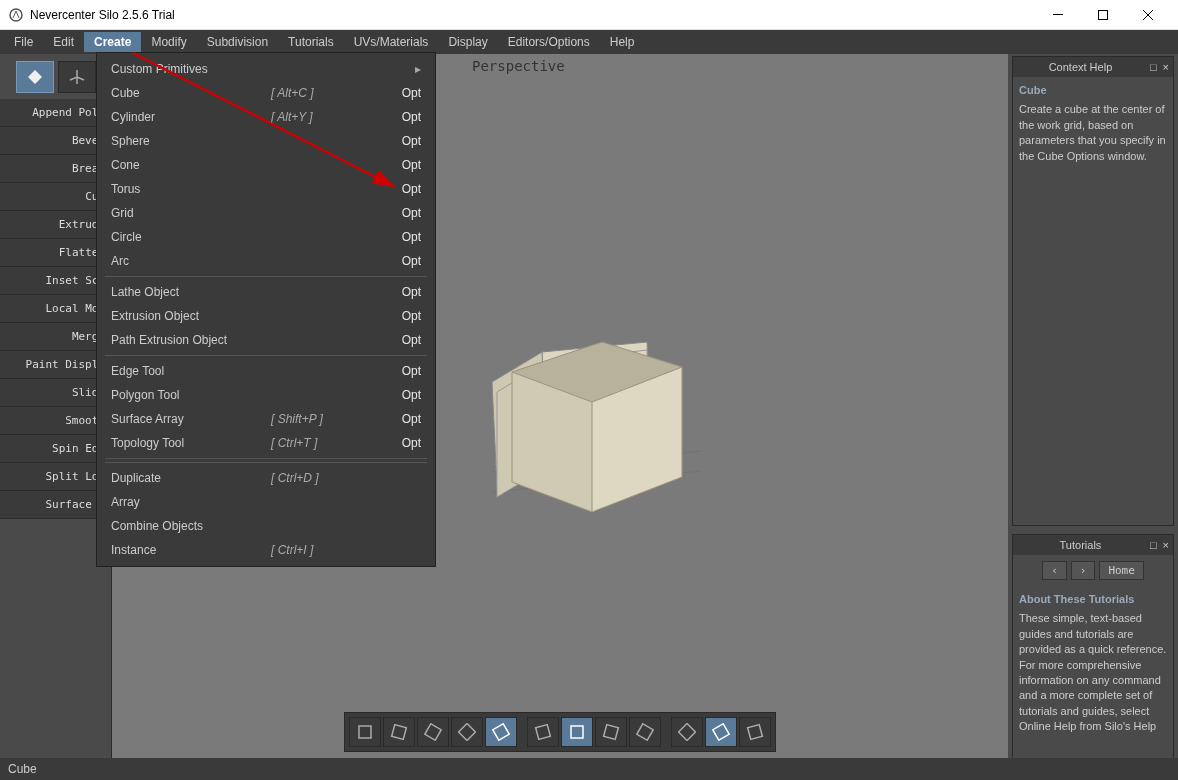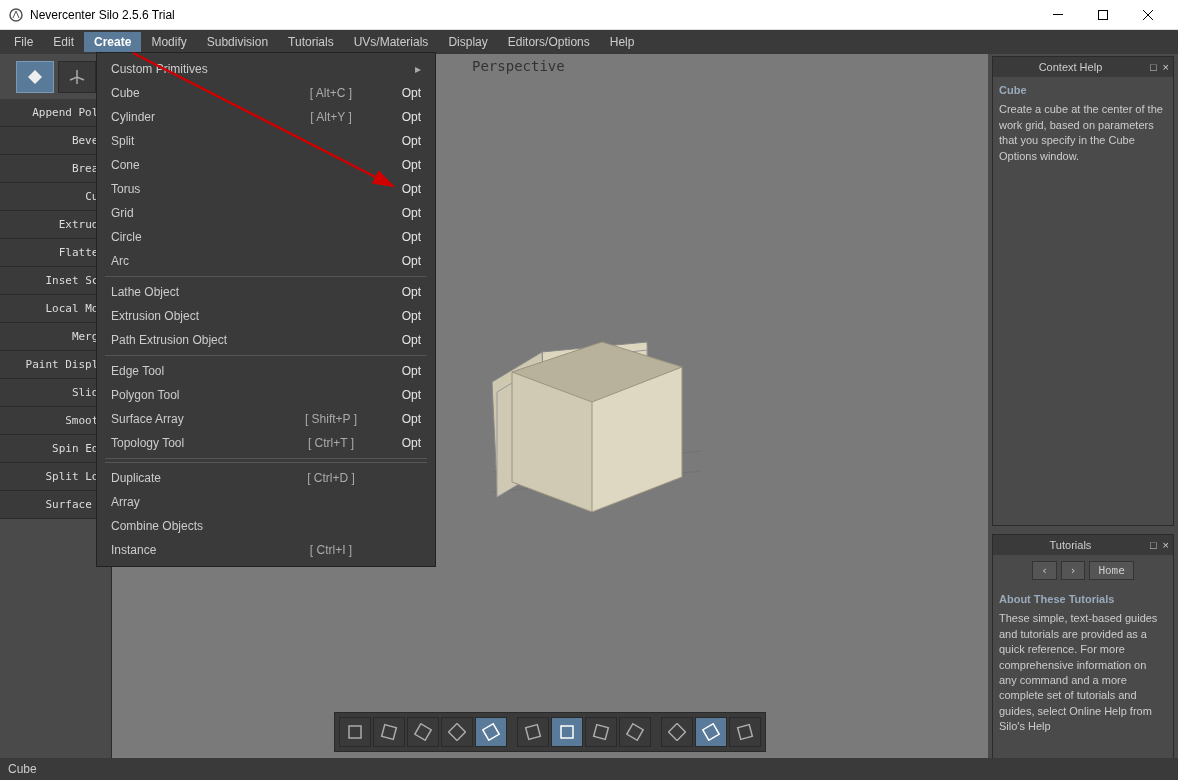--- a/index.html
+++ b/index.html
@@ -20,34 +20,34 @@
 .tool-list { display: flex; flex-direction: column; }
 .tool-item { height: 28px; background: #3a3a3a; border-bottom: 1px solid #2a2a2a; color: #ddd; font-family: "Consolas", monospace; font-size: 11px; display: flex; align-items: center; justify-content: flex-end; padding: 0 6px; white-space: nowrap; overflow: hidden; }
 .viewport { flex: 1; background: #7a7a7a; position: relative; margin-top: 22px; }
 .viewport-label { position: absolute; top: 6px; left: 360px; font-family: "Consolas", monospace; font-size: 14px; color: #333; }
 .cube-render { position: absolute; top: 260px; left: 380px; width: 210px; height: 210px; }
 .bottom-toolbar { position: absolute; bottom: 28px; left: 50%; transform: translateX(-50%); display: flex; gap: 2px; background: #3a3a3a; padding: 4px; border: 1px solid #2a2a2a; }
 .bt-btn { width: 32px; height: 30px; background: #3a3a3a; border: 1px solid #2a2a2a; color: #aaa; display: flex; align-items: center; justify-content: center; }
 .bt-btn.sel { background: #5a7a9a; color: #fff; }
 .bt-gap { width: 6px; }
 .statusbar { position: absolute; bottom: 0; left: 0; right: 0; height: 22px; background: #3a3a3a; color: #ccc; font-family: "Consolas", monospace; font-size: 12px; display: flex; align-items: center; padding: 0 8px; }
-.right-panels { width: 190px; display: flex; flex-direction: column; gap: 8px; padding: 4px; margin-top: 22px; }
+.right-panels { width: 170px; display: flex; flex-direction: column; gap: 8px; padding: 4px; margin-top: 22px; }
 .panel { background: #4a4a4a; border: 1px solid #2a2a2a; display: flex; flex-direction: column; }
 .panel-header { height: 20px; background: #3a3a3a; color: #ccc; font-family: "Consolas", monospace; font-size: 11px; display: flex; align-items: center; justify-content: flex-end; padding: 0 4px; gap: 6px; }
 .panel-header-title { flex: 1; text-align: center; }
 .panel-body { padding: 6px; font-family: "Consolas", monospace; font-size: 11px; color: #ccc; line-height: 1.4; overflow: hidden; }
 .panel-body .head { color: #9ab; font-weight: bold; margin-bottom: 4px; }
 .ctx-panel { height: 470px; }
 .tut-panel { flex: 1; }
 .tut-nav { display: flex; gap: 4px; justify-content: center; padding: 6px 0; }
 .tut-btn { background: #555; border: 1px solid #333; color: #ccc; font-family: "Consolas", monospace; font-size: 11px; padding: 2px 8px; }
 .dropdown { position: absolute; top: 52px; left: 96px; width: 340px; background: #3a3a3a; border: 1px solid #222; z-index: 20; font-family: "Consolas", monospace; font-size: 12px; color: #ccc; padding: 4px 0; }
 .dd-item { display: flex; align-items: center; height: 24px; padding: 0 14px; }
 .dd-label { flex: 1; }
-.dd-short { width: 120px; text-align: center; color: #aaa; }
+.dd-short { width: 120px; text-align: left; color: #aaa; font-style: italic; }
 .dd-opt { width: 30px; text-align: right; color: #e5e5e5; }
 .dd-arrow { color: #aaa; }
 .dd-sep { height: 1px; background: #555; margin: 3px 8px; }
 .annotation-arrow { position: absolute; top: 48px; left: 128px; z-index: 30; pointer-events: none; }
 svg { display: block; }
 </style>
 </head>
 <body>
 
 <div class="titlebar">
@@ -270,21 +270,21 @@
       <span class="dd-label">Cube</span>
       <span class="dd-short">[ Alt+C ]</span>
       <span class="dd-opt">Opt</span>
     </div>
     <div class="dd-item">
       <span class="dd-label">Cylinder</span>
       <span class="dd-short">[ Alt+Y ]</span>
       <span class="dd-opt">Opt</span>
     </div>
     <div class="dd-item">
-      <span class="dd-label">Split</span>
+      <span class="dd-label">Sphere</span>
       <span class="dd-short"></span>
       <span class="dd-opt">Opt</span>
     </div>
     <div class="dd-item">
       <span class="dd-label">Cone</span>
       <span class="dd-short"></span>
       <span class="dd-opt">Opt</span>
     </div>
     <div class="dd-item">
       <span class="dd-label">Torus</span>

